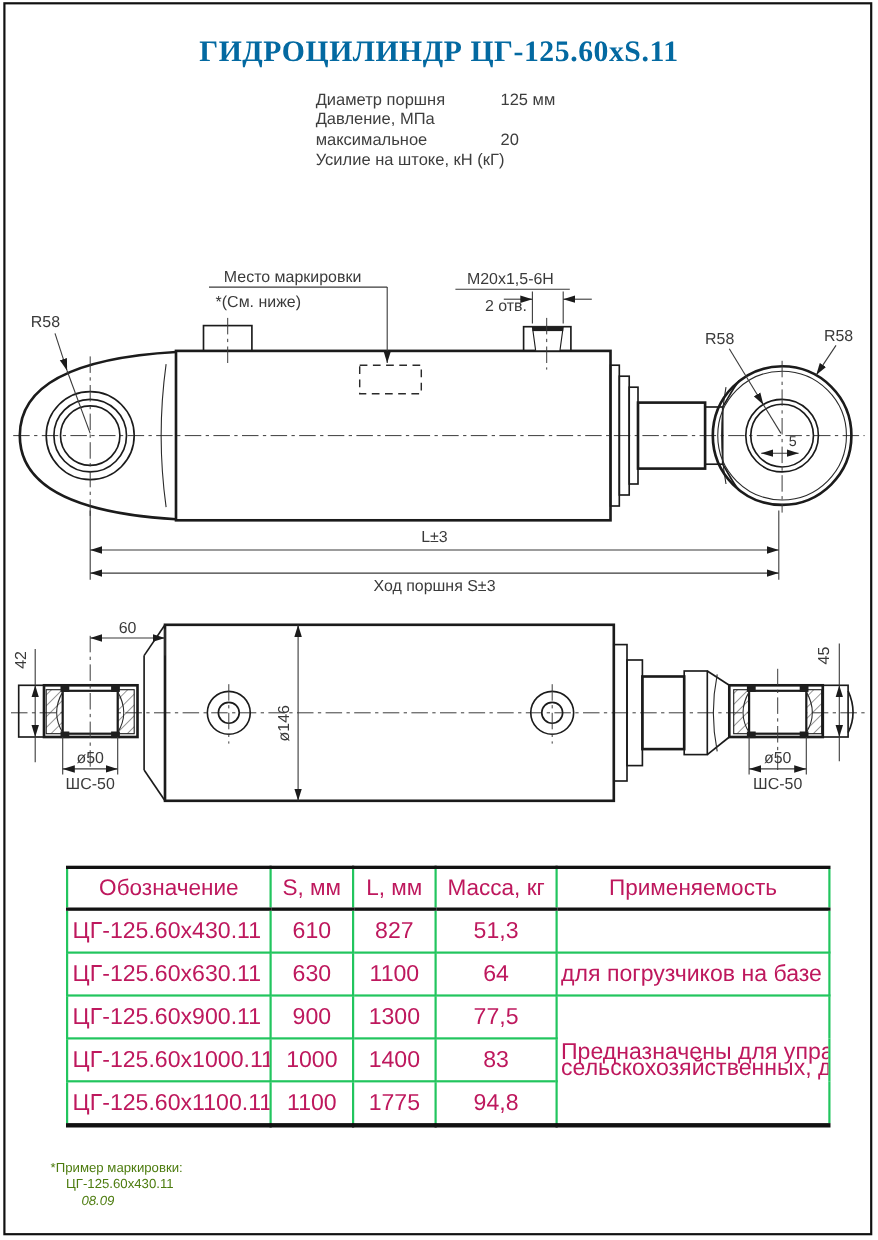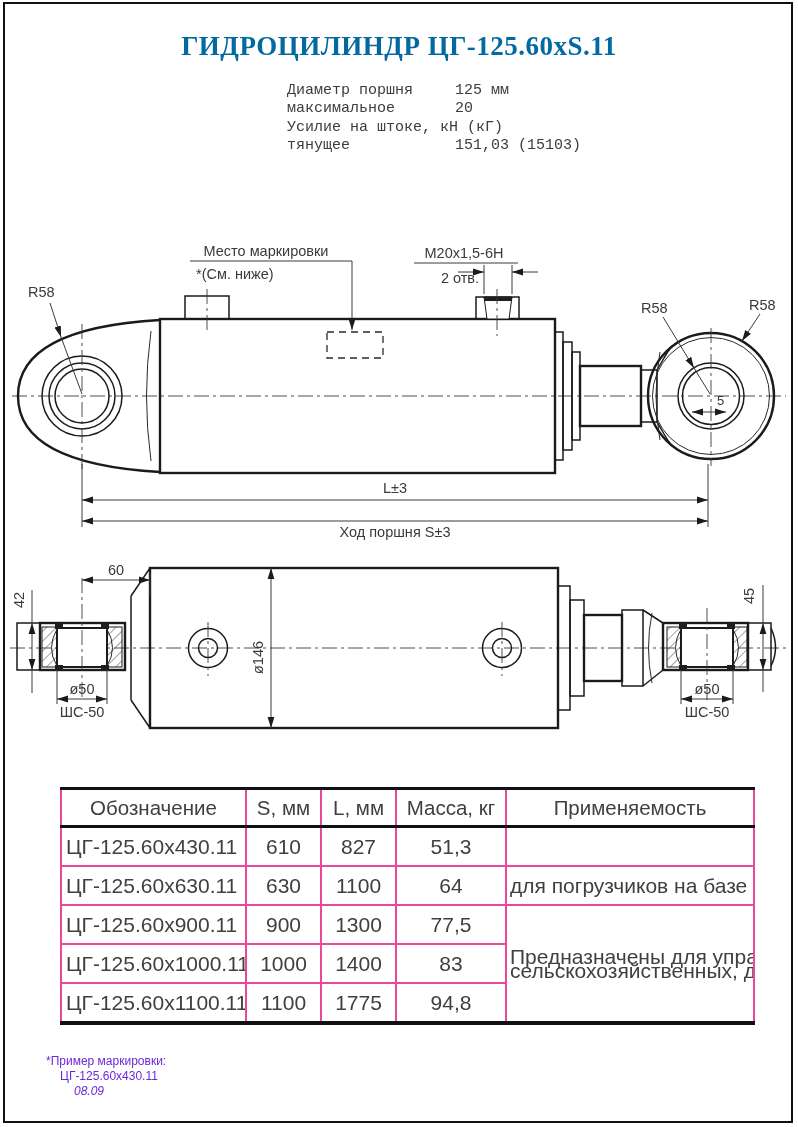--- a/index.html
+++ b/index.html
@@ -6,72 +6,72 @@
   body{
     width:798px;height:1127px;position:relative;background:#ffffff;
     font-family:"Liberation Sans",sans-serif;color:#222;overflow:hidden;
   }
   .frame{position:absolute;left:3px;top:2px;width:790px;height:1121px;
     border:2px solid #111;box-sizing:border-box;}
   .title{position:absolute;left:0;top:31px;width:798px;text-align:center;
     font-family:"Liberation Serif",serif;font-weight:bold;font-size:27px;
     letter-spacing:.5px;color:#0369a1;}
   .specs{position:absolute;left:287px;top:82px;font-size:15px;color:#3d3d3d;}
-  .spec-row{display:flex;height:18.3px;line-height:18.3px;white-space:nowrap;font-family:Liberation Mono, monospace;}
+  .spec-row{display:flex;height:18.3px;line-height:18.3px;white-space:nowrap;}
   .spec-label{width:168px;}
   
   svg.draw{position:absolute;left:0;top:0;}
   svg.draw text{font-family:"Liberation Sans",sans-serif;fill:#3a3a3a;}
   .t14{font-size:14.5px;} .t13{font-size:13px;}
   .bold{stroke:#1b1b1b;stroke-width:2.4;fill:none;}
   .med{stroke:#1b1b1b;stroke-width:1.5;fill:none;}
   .thin{stroke:#2a2a2a;stroke-width:1;fill:none;}
   .dim{stroke:#3a3a3a;stroke-width:1;fill:none;}
   .cl{stroke:#3a3a3a;stroke-width:.9;fill:none;stroke-dasharray:15 4 3 4;}
   .dsh{stroke:#2a2a2a;stroke-width:1.3;fill:none;stroke-dasharray:7 5;}
   .blk{fill:#1e1e1e;stroke:none;}
   
   .size-table{position:absolute;left:60px;top:787px;border-collapse:collapse;
     table-layout:fixed;width:693px;
     border-top:3px solid #111;border-bottom:4px solid #111;}
-  .size-table th,.size-table td{border:2px solid #ec4899;padding:0;
-    text-align:center;vertical-align:middle;color:#404040;overflow:hidden;}
+  .size-table th,.size-table td{border:2px solid #22c55e;padding:0;
+    text-align:center;vertical-align:middle;color:#be185d;overflow:hidden;}
   .size-table tr.hdr th{height:35px;font-weight:normal;font-size:20.5px;
     border-bottom:3px solid #111;}
   .size-table tr.row td{height:37px;font-size:21px;}
   .size-table td.des{text-align:left;padding-left:4px;font-size:20.5px;white-space:nowrap;}
   .size-table td.app{font-size:11.5px;line-height:13.5px;text-align:left;
     padding-left:3px;white-space:nowrap;}
   .footer{position:absolute;left:46px;top:1054px;font-size:12px;
-    line-height:15px;color:#6d28d9;}
+    line-height:15px;color:#4d7c0f;}
   .footer .l2{padding-left:14px;} .footer .l3{padding-left:28px;font-style:italic;}
 </style>
 </head>
 <body>
 
 <div class="frame"></div>
 
 <div class="title">ГИДРОЦИЛИНДР ЦГ-125.60хS.11</div>
 
 <div class="specs">
   <div class="spec-row">
       <span class="spec-label">Диаметр поршня</span>
       <span>125 мм</span>
+    </div>
+  <div class="spec-row">
+      <span class="spec-label">Давление, МПа</span>
+      <span></span>
     </div>
   <div class="spec-row">
       <span class="spec-label">максимальное</span>
       <span>20</span>
     </div>
   <div class="spec-row">
       <span class="spec-label">Усилие на штоке, кН (кГ)</span>
       <span></span>
-    </div>
-  <div class="spec-row">
-      <span class="spec-label">тянущее</span>
-      <span>151,03 (15103)</span>
     </div>
 </div>
 
 <svg class="draw" width="798" height="1127" viewBox="0 0 798 1127">
   <defs>
     <pattern id="hatch" width="7" height="7" patternUnits="userSpaceOnUse" patternTransform="rotate(45)">
       <line x1="0" y1="0" x2="0" y2="7" stroke="#444" stroke-width="1"></line>
     </pattern>
     <marker id="ar" viewBox="-11 -4 12 8" refX="0" refY="0" markerWidth="12" markerHeight="8" orient="auto-start-reverse" markerUnits="userSpaceOnUse">
       <path d="M0,0 L-11,3.4 L-11,-3.4 Z" fill="#1b1b1b"></path>

